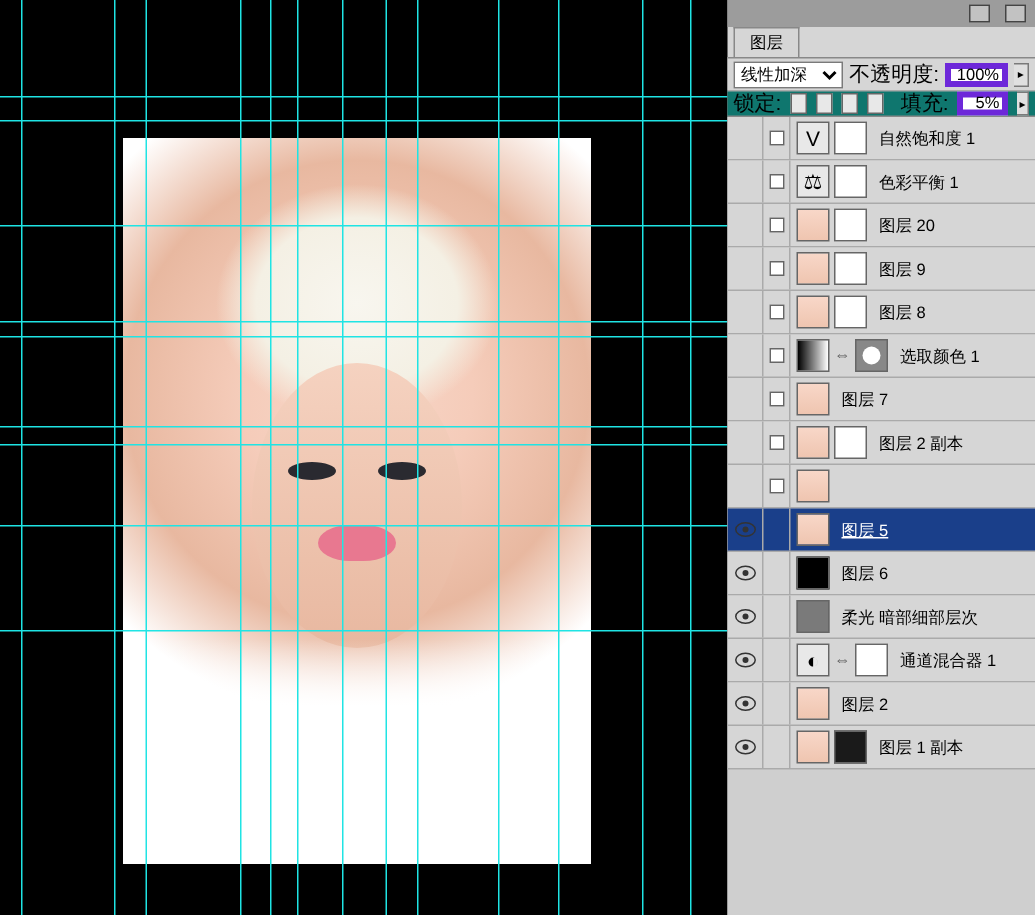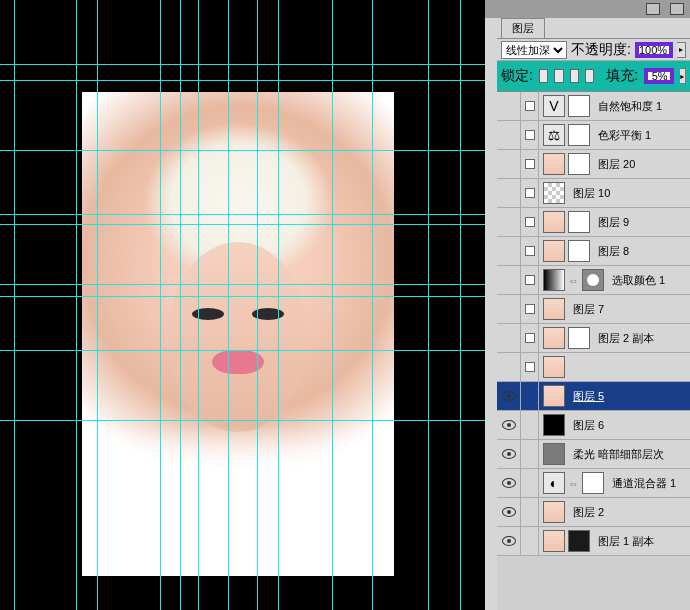--- a/index.html
+++ b/index.html
@@ -20,29 +20,29 @@
   .eye { position:absolute; width:32px; height:12px; background:#2a2a30; border-radius:50%; top:216px; }
   .eye.l { left:110px; } .eye.r { right:110px; }
   .shoulder { position:absolute; bottom:0; left:0; right:0; height:150px; background:linear-gradient(180deg,rgba(255,255,255,0),#fff 30%); }
   .guide-h { position:absolute; left:0; right:0; height:1px; background:#1fe4e4; }
   .guide-v { position:absolute; top:0; bottom:0; width:1px; background:#1fe4e4; }
 
   .panels { position:absolute; right:0; top:0; width:205px; height:610px; background:#d6d6d6; }
   .panels-header { position:absolute; top:0; left:0; right:0; height:18px; background:#9c9c9c; display:flex; justify-content:flex-end; align-items:center; padding-right:6px; gap:10px; }
   .panels-header .sq { width:14px; height:12px; border:1px solid #444; background:#c2c2c2; }
 
-  .layers { position:absolute; top:18px; left:0; right:0; bottom:0; display:flex; flex-direction:column;padding-left:12px; }
+  .layers { position:absolute; top:18px; left:0; right:0; bottom:0; display:flex; flex-direction:column; }
   .tabs { height:20px; display:flex; align-items:flex-end; padding-left:4px; }
   .tab { background:#d6d6d6; border:1px solid #888; border-bottom:none; padding:2px 10px; font-size:11px; }
   .controls-row { height:22px; background:#d6d6d6; display:flex; align-items:center; padding:0 4px; gap:4px; border-top:1px solid #888; }
   .controls-row select { flex:1; font-size:11px; background:#fff; border:1px solid #7a7a7a; height:18px; }
   .lbl { font-size:14px; white-space:nowrap; }
   .pct { width:42px; height:16px; background:#fff; border:4px solid #6d28d9; font-size:11px; display:flex; align-items:center; justify-content:flex-end; padding-right:2px; }
   .arrow { width:10px; height:16px; border:1px solid #7a7a7a; border-left:none; background:#e0e0e0; display:flex; align-items:center; justify-content:center; font-size:8px; }
-  .lock-row { height:32px; background:#14b8a6; display:flex; align-items:center; padding:0 4px; gap:6px; border-top:1px solid #aaa; border-bottom:1px solid #888; }
+  .lock-row { height:18px; background:#0f766e; display:flex; align-items:center; padding:0 4px; gap:6px; border-top:1px solid #aaa; border-bottom:1px solid #888; }
   .lock-ic { width:14px; height:14px; border:1px solid #666; background:#e8e8e8; }
 
   .layer-list { flex:1; overflow:hidden; background:#cfcfcf; }
   .layer { display:flex; align-items:center; height:29px; border-bottom:1px solid #aaa; background:#d6d6d6; }
   .layer.selected { background:#1a3f8a; color:#fff;text-decoration:underline; }
   .vis { width:24px; height:100%; border-right:1px solid #aaa; display:flex; align-items:center; justify-content:center; }
   .eye-ic { width:14px; height:10px; border-radius:50%; border:1px solid #333; position:relative; }
   .eye-ic::after { content:""; position:absolute; width:4px; height:4px; background:#333; border-radius:50%; top:2px; left:4px; }
   .linkcol { width:18px; height:100%; border-right:1px solid #aaa; display:flex; align-items:center; justify-content:center; }
   .chk { width:10px; height:10px; border:1px solid #666; background:#fff; }
@@ -164,30 +164,20 @@
             <div class="thumb mask-w"></div>
           </div>
           <div class="lname">图层 20</div>
         </div>
         <div class="layer">
           <div class="vis"></div>
           <div class="linkcol">
             <div class="chk"></div>
           </div>
           <div class="thumbs">
-            <div class="thumb trans"></div>
-          </div>
-          <div class="lname">图层 10</div>
-        </div>
-        <div class="layer">
-          <div class="vis"></div>
-          <div class="linkcol">
-            <div class="chk"></div>
-          </div>
-          <div class="thumbs">
             <div class="thumb photo-t"></div>
             <div class="thumb mask-w"></div>
           </div>
           <div class="lname">图层 9</div>
         </div>
         <div class="layer">
           <div class="vis"></div>
           <div class="linkcol">
             <div class="chk"></div>
           </div>

